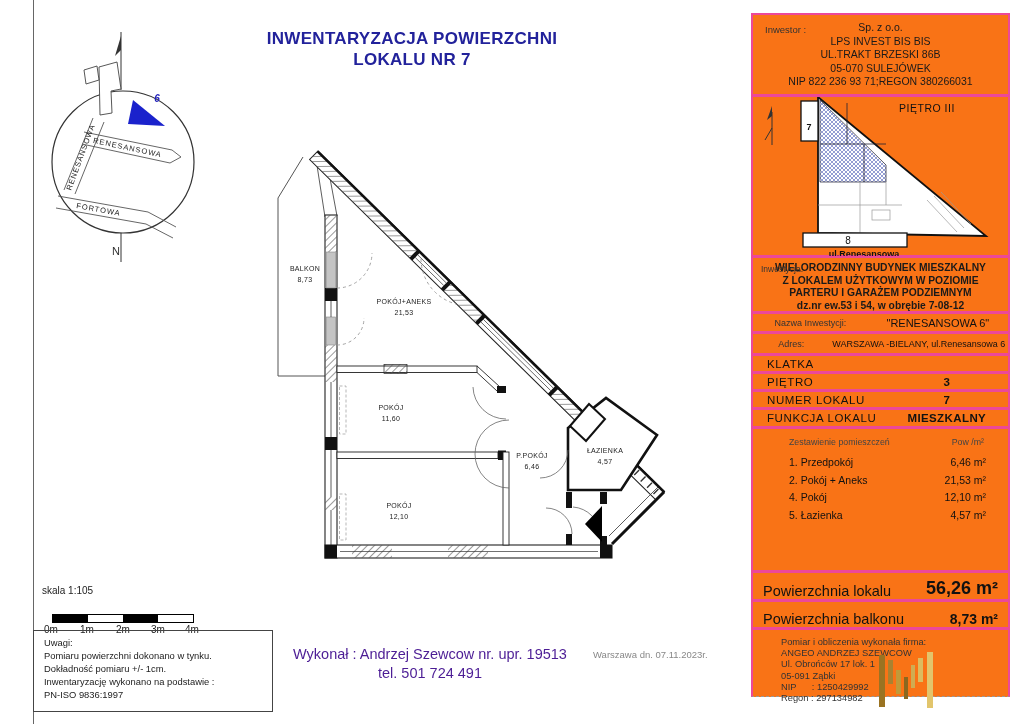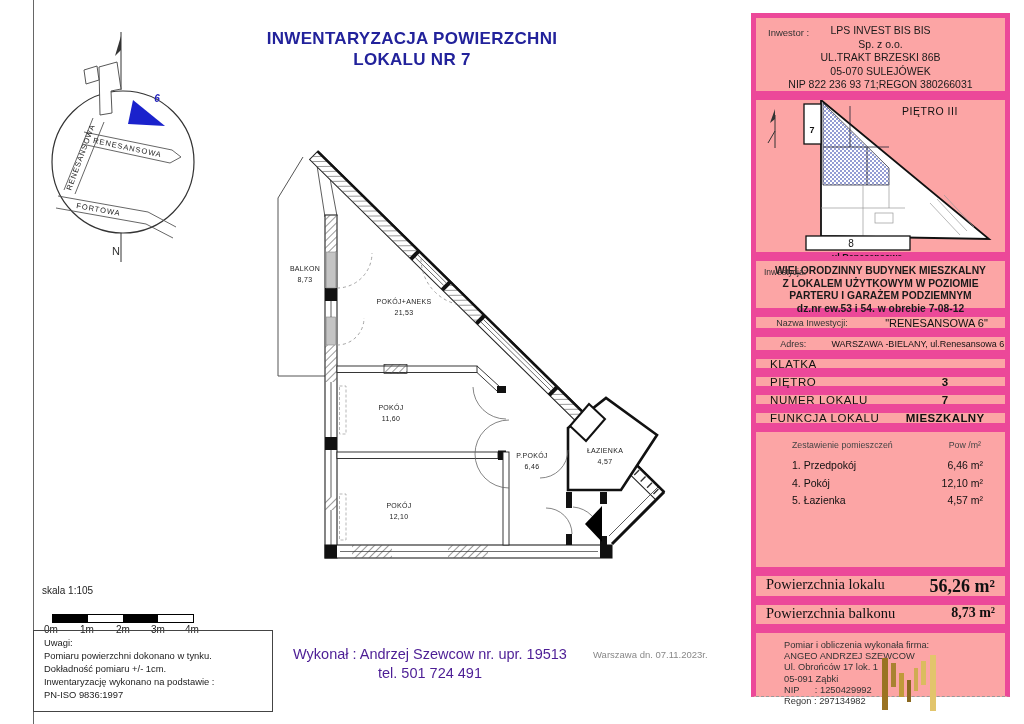--- a/index.html
+++ b/index.html
@@ -8,42 +8,42 @@
     font-family:"Liberation Sans", sans-serif; color:#111; overflow:hidden;
   }
   .abs { position:absolute; }
   
   .title { left:245px; top:28px; width:334px; text-align:center;
            color:#22229b; font-weight:bold; font-size:17px; line-height:21px; letter-spacing:.3px; }
   
   .frame-left { left:33px; top:0; width:1px; height:724px; background:#666; }
   
   .rc  { left:751px; top:14px; width:259px; }
-  .box { border:5px solid #ec4899; margin-top:-1px; box-sizing:border-box; position:relative; background:#fca5a5; }
+  .box { border:2px solid #ec4899; margin-top:-1px; box-sizing:border-box; position:relative; background:#f97316; }
   .inv-box { height:83px; text-align:center; padding-top:6px; }
   .inv-label { position:absolute; left:12px; top:9px; font-size:9.5px; color:#333; }
   .inv-line { font-size:10.5px; line-height:13.6px; color:#1a1a1a; }
   .miniplan-box { height:162px; }
   .proj-box { height:57px; text-align:center; padding-top:4px; }
   .proj-label { position:absolute; left:8px; top:6px; font-size:8.5px; color:#333; }
   .proj-line { font-size:10.3px; line-height:12.6px; font-weight:600; color:#1a1a1a; }
   .nazwa-row { height:21px; display:flex; align-items:center; }
   .nazwa-row .lab { width:45%; text-align:center; font-size:9px; color:#333; }
   .nazwa-row .val { width:55%; text-align:center; font-size:11px; color:#111; }
   .adres-row { height:23px; display:flex; align-items:center; }
   .adres-row .lab { width:30%; text-align:center; font-size:9px; color:#333; }
   .adres-row .val { width:70%; text-align:center; font-size:9px; color:#111; }
   .info-row { height:19px; display:flex; align-items:center; padding-left:14px; }
   .info-row .lab { font-size:11.5px; letter-spacing:.6px; color:#111; }
   .info-row .val { position:absolute; left:58%; width:36%; text-align:center; font-weight:bold; font-size:11.5px; letter-spacing:.4px; }
   .zest-box { height:145px; }
   .zest-head { display:flex; justify-content:space-between; padding:8px 24px 0 36px; font-size:8.8px; color:#444; }
   .zest-items { margin-top:7px; }
   .zest-row { display:flex; justify-content:space-between; padding:0 22px 0 36px; font-size:10.5px; line-height:17.6px; color:#111; }
-  .total-row { height:30px; display:flex; align-items:flex-start;font-family:Liberation Serif, serif; }
+  .total-row { height:30px; display:flex; align-items:flex-end; }
   .total-row .lab { padding-left:10px; font-size:14.5px; color:#111; }
   .total-row .val { margin-left:auto; padding-right:10px; font-weight:bold; font-size:18px; }
   .total-row.balkon { height:29px; }
   .total-row.balkon .val { font-size:14px; }
   .firm-box { height:69px; padding:7px 0 0 28px; border-bottom:1px dashed #999; }
   .firm-line { font-size:9.3px; line-height:11.2px; color:#333; white-space:pre; }
   .logo { position:absolute; left:122px; top:20px; overflow:visible; }
   
   .scale-block { left:42px; top:585px; width:230px; }
   .scale-label { font-size:10px; color:#222; }
@@ -196,22 +196,22 @@
     <text x="532" y="469">6,46</text>
     <text x="605" y="453">ŁAZIENKA</text>
     <text x="605" y="464">4,57</text>
   </g>
 </svg>
 
 <div class="abs rc">
 
   <div class="box inv-box">
     <span class="inv-label">Inwestor :</span>
+    <div class="inv-line">Sp. z o.o.</div>
     <div class="inv-line">LPS INVEST BIS BIS</div>
-    <div class="inv-line">Sp. z o.o.</div>
     <div class="inv-line">UL.TRAKT BRZESKI 86B</div>
     <div class="inv-line">05-070 SULEJÓWEK</div>
     <div class="inv-line">NIP 822 236 93 71;REGON 380266031</div>
   </div>
 
   <div class="box miniplan-box">
     <svg width="257" height="160" viewBox="751 97 257 160">
       <defs>
         <pattern id="bluecross" width="4" height="4" patternUnits="userSpaceOnUse">
           <path d="M0 0L4 4M4 0L0 4" stroke="#6673c0" stroke-width="0.7"></path>
@@ -286,20 +286,24 @@
     <div class="zest-head">
       <span>Zestawienie pomieszczeń</span>
       <span>Pow /m²</span>
     </div>
     <div class="zest-items">
       <div class="zest-row">
         <span>1. Przedpokój</span>
         <span>6,46 m²</span>
       </div>
       <div class="zest-row">
+        <span>2. Pokój + Aneks</span>
+        <span>21,53 m²</span>
+      </div>
+      <div class="zest-row">
         <span>4. Pokój</span>
         <span>12,10 m²</span>
       </div>
       <div class="zest-row">
         <span>5. Łazienka</span>
         <span>4,57 m²</span>
       </div>
     </div>
   </div>
 

